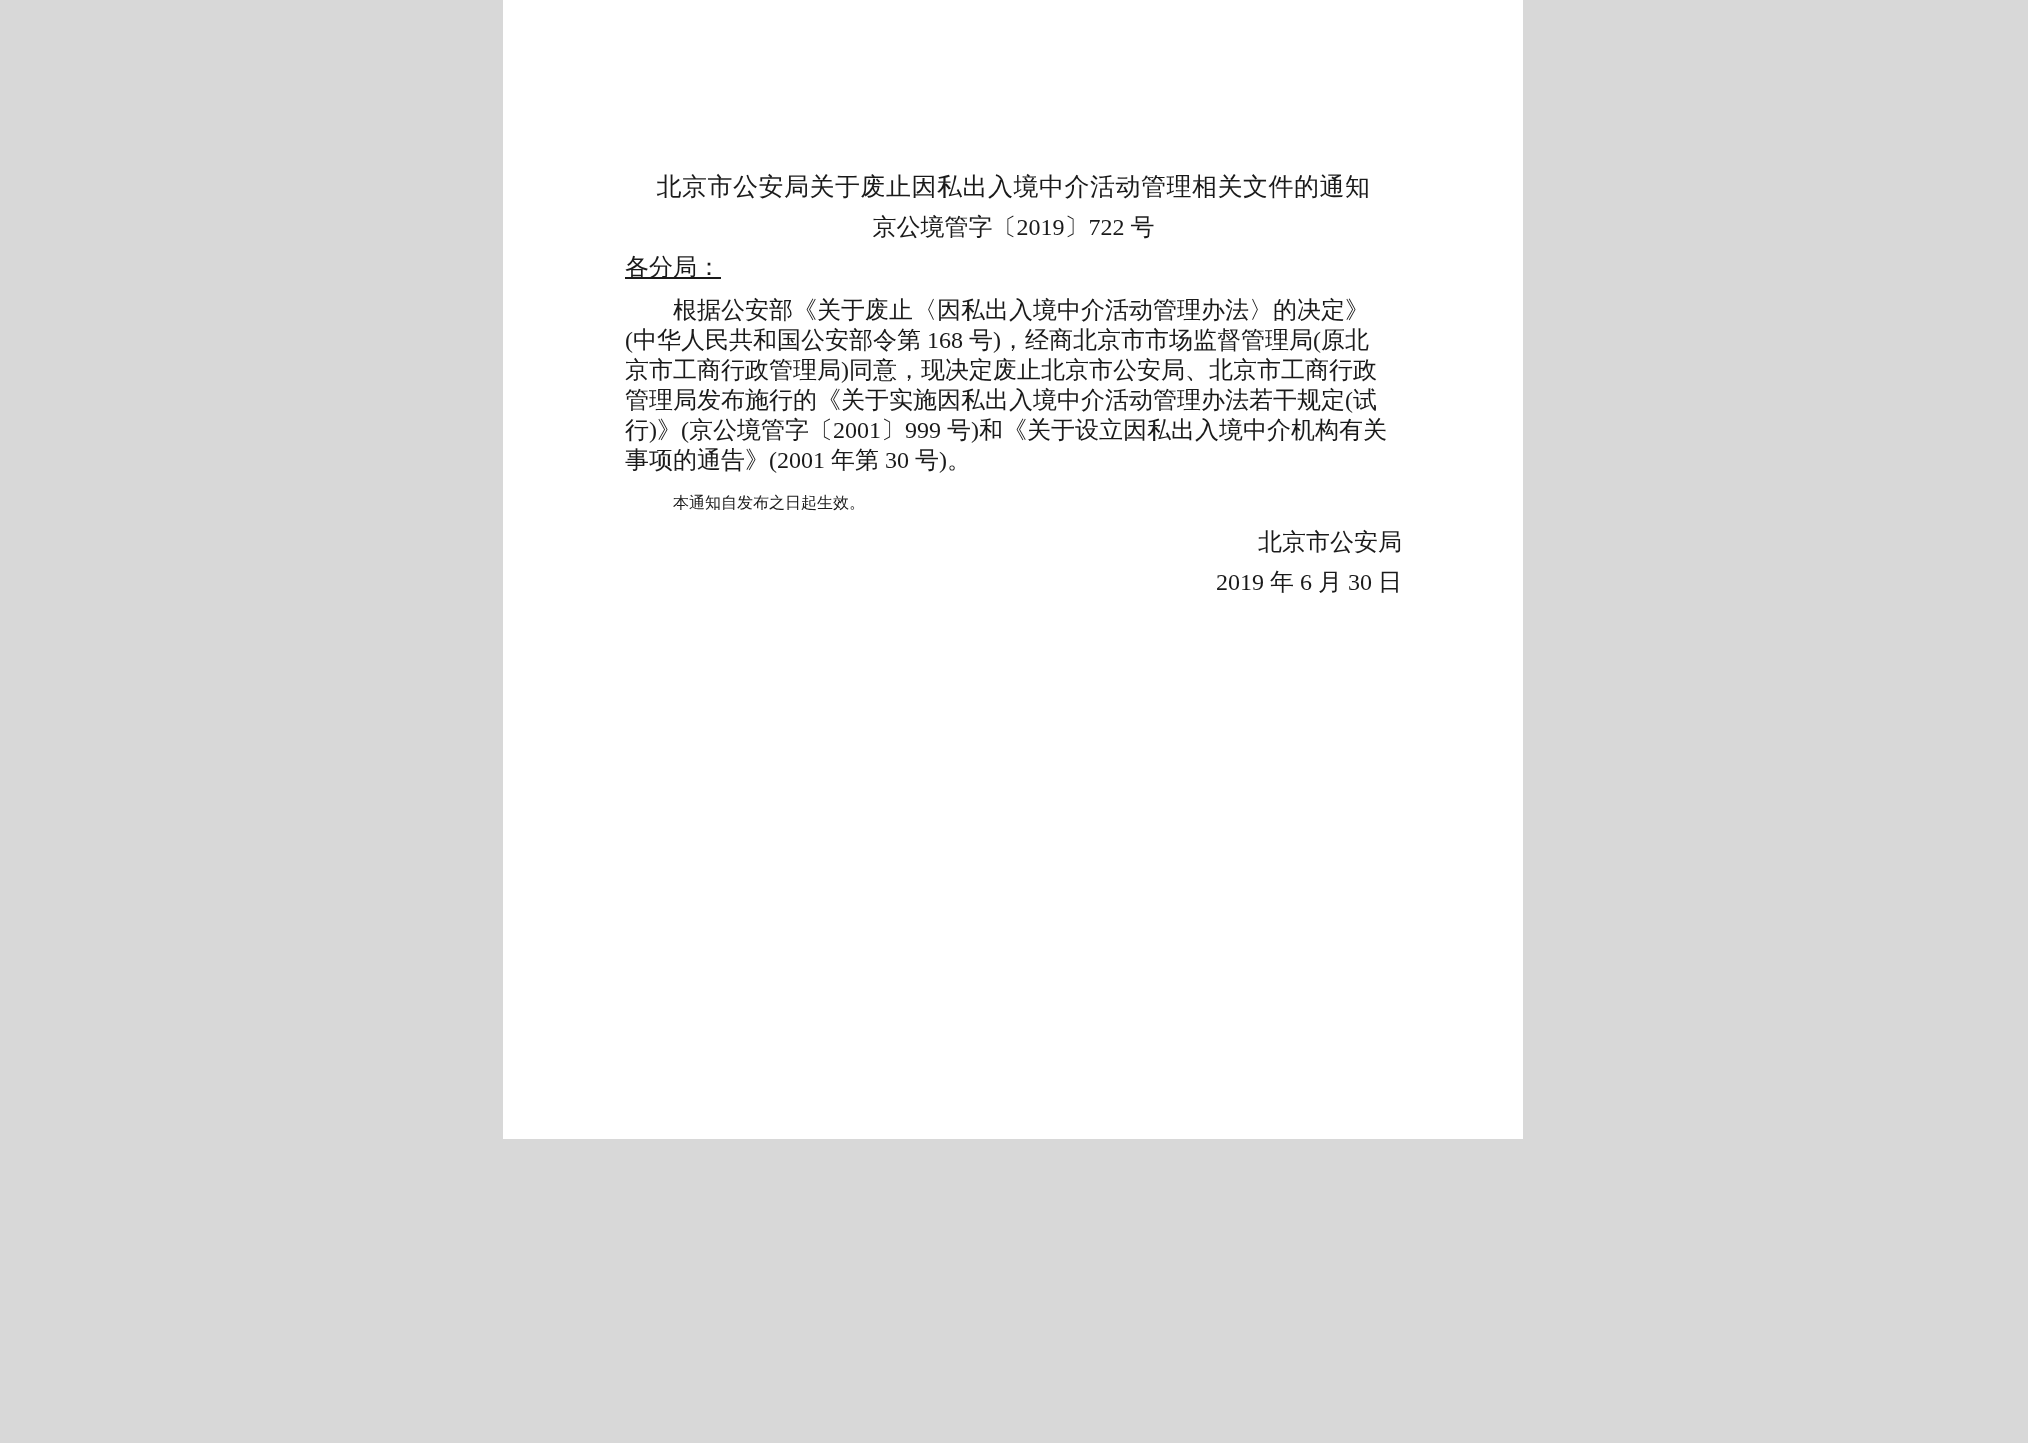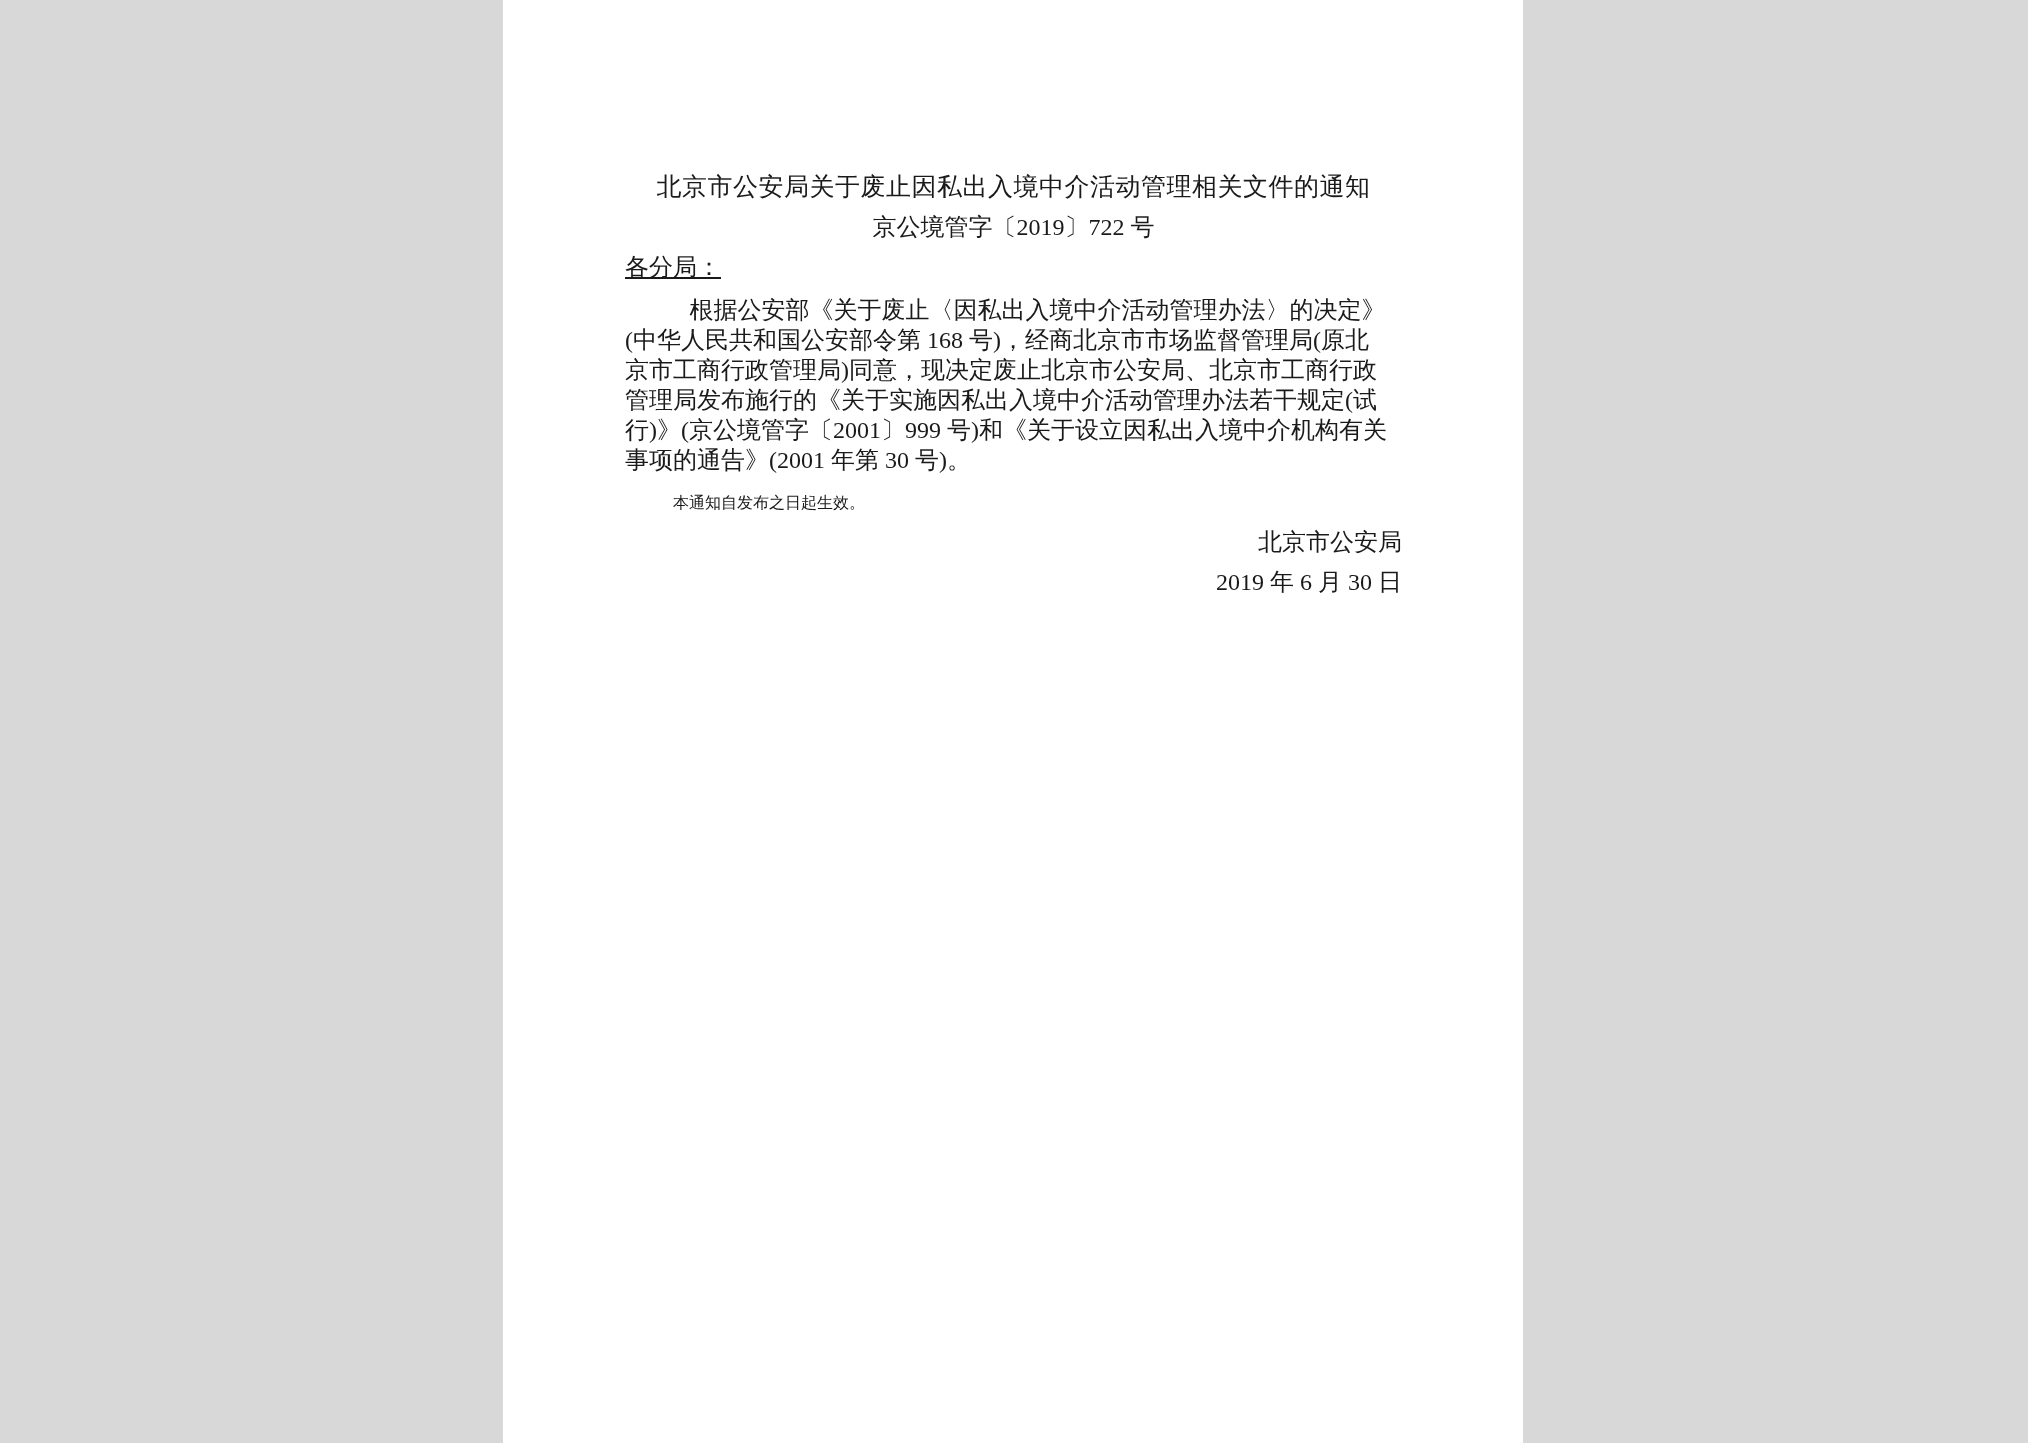--- a/index.html
+++ b/index.html
@@ -12,21 +12,21 @@
     background: #d8d8d8;
     font-family: "Liberation Serif", "DejaVu Serif", serif;
     position: relative;
     overflow: hidden;
   }
   .paper {
     position: absolute;
     left: 503px;
     top: 0;
     width: 1020px;
-    height: 1443px;
+    height: 1139px;
     background: #ffffff;
   }
   .content {
     padding: 0 121px 0 122px;
     color: #1a1a1a;
   }
   .doc-title {
     margin-top: 173px;
     text-align: center;
     font-size: 25px;
@@ -48,21 +48,20 @@
   .para {
     margin-top: 14px;
     font-size: 24px;
     line-height: 30px;
   }
   .para .line {
     white-space: nowrap;
   }
   .indent-first {
     text-indent: 48px;
-    text-align: center;
   }
   .closing {
     margin-top: 13px;
     font-size: 16px;
     line-height: 30px;
     text-indent: 48px;
   }
   .signature {
     margin-top: 10px;
     font-size: 24px;

